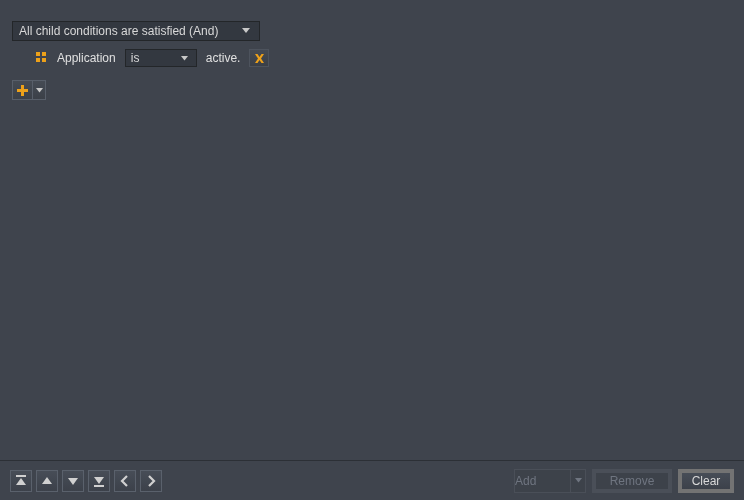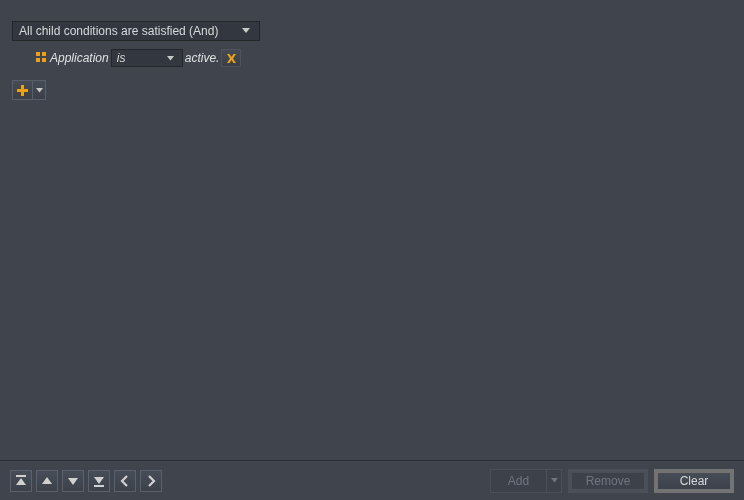--- a/index.html
+++ b/index.html
@@ -24,23 +24,22 @@
     cursor: pointer;
     margin-top: 8px;
   }
   .top-select .label { flex: 1; white-space: nowrap; overflow: hidden; }
   .top-select .arrow { width: 14px; display: flex; justify-content: center; }
 
   
   .cond-row {
     position: absolute;
     top: 48px; left: 36px;
-    display: flex; align-items: center; gap: 0;
+    display: flex; align-items: center; gap: 7px;
     height: 20px;
-    font-style: italic;
   }
   .grip {
     width: 12px; height: 12px;
     display: grid;
     grid-template-columns: 4px 4px;
     grid-template-rows: 4px 4px;
     gap: 2px;
     cursor: grab;
   }
   .grip span { background: #eda11a; }
@@ -111,31 +110,31 @@
     color: #6f7580;
     border-color: #4a4f58;
     background: #3d424a;
     cursor: default;
   }
   .act-add { display: flex; margin-left: 6px; }
   .act-add .lbl {
     width: 56px; height: 24px;
     border: 1px solid #4a4f58; border-right: none;
     background: #3d424a;
-    display: flex; align-items: center; justify-content: center;
+    display: flex; align-items: center; 
     color: #6f7580;
   }
   .act-add .dd {
     width: 16px; height: 24px;
     border: 1px solid #4a4f58;
     background: #3d424a;
     display: flex; align-items: center; justify-content: center;
   }
   .act-remove { width: 80px; }
-  .act-clear { width: 80px; }
+  .act-clear { width: 56px; }
 
   svg { display: block; }
 </style>
 </head>
 <body>
 
 <div class="top-select">
   <span class="label">All child conditions are satisfied (And)</span>
   <span class="arrow">
     <svg width="8" height="6" viewBox="0 0 8 6">

